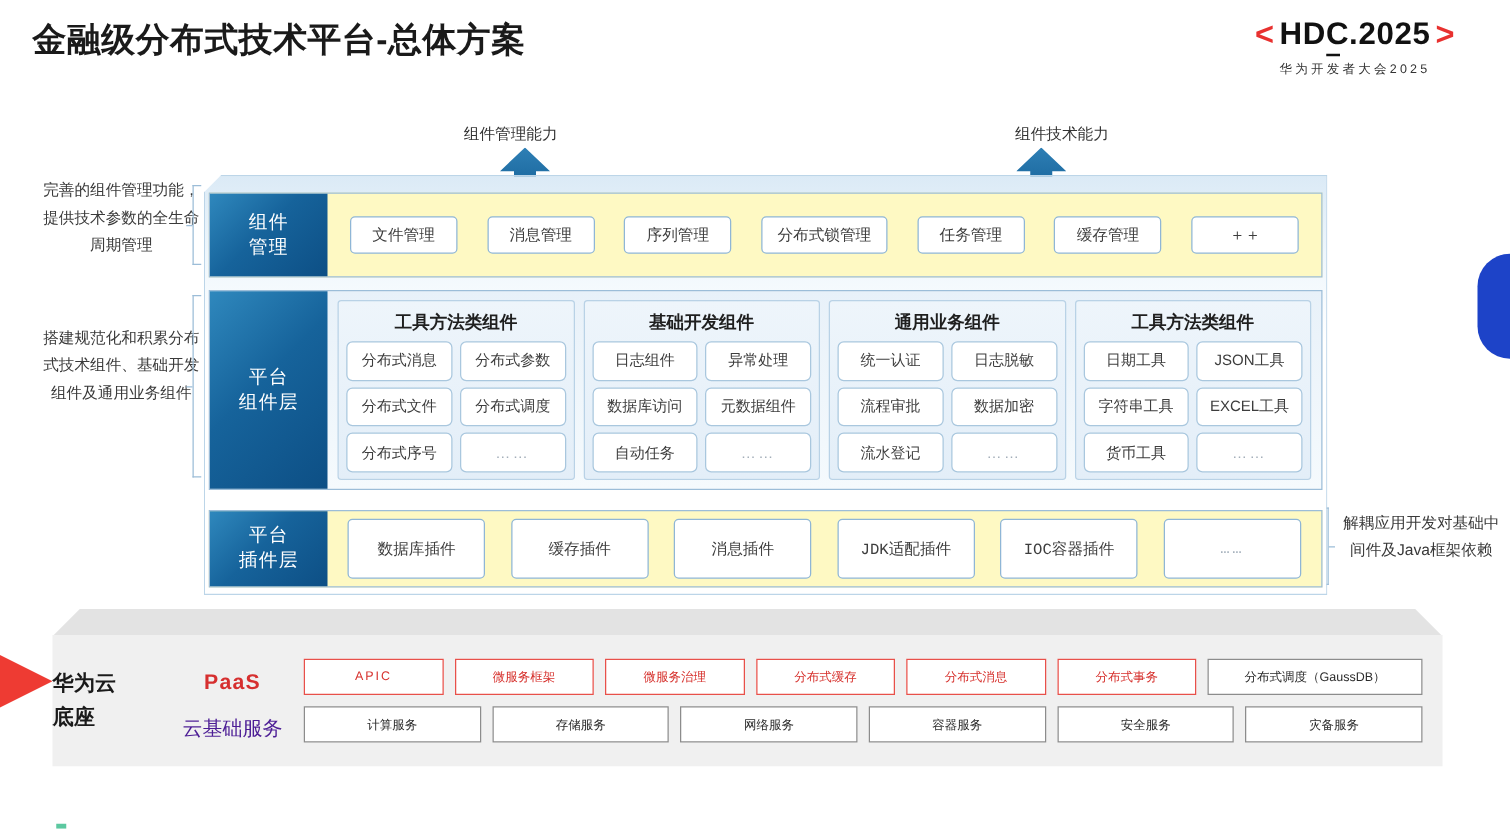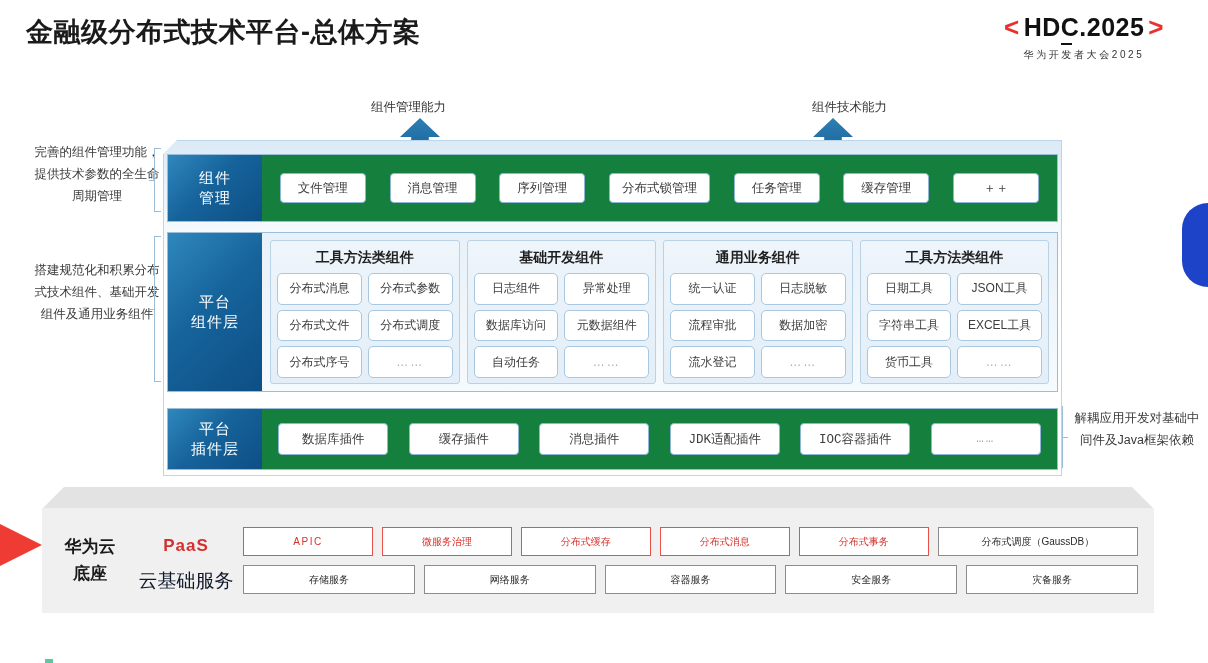--- a/index.html
+++ b/index.html
@@ -78,21 +78,21 @@
   .stack-bg {
     position: absolute; inset: 0;
     background: linear-gradient(180deg,#dbeaf6 0%, #eef6fc 18%, #ffffff 40%);
     clip-path: polygon(14px 0, 100% 0, 100% 100%, 0 100%, 0 14px);
     border: 1px solid #bcd5e8;
   }
 
   
   .row {
     position: absolute; left: 4px; width: 891px;
-    border: 1px solid #9cbdd8; background: #15803d;
+    border: 1px solid #9cbdd8; background: #fef9c3;
     display: flex;
   }
   .row.r-mgmt { top: 14px; height: 68px; }
   .row.r-comp { top: 92px; height: 160px; background: linear-gradient(180deg,#e8f1f9,#f5fafd); }
   .row.r-plug { top: 268px; height: 62px; }
 
   .row-label {
     width: 94px; flex: 0 0 94px;
     background: linear-gradient(135deg, #2f88bd 0%, #16639b 45%, #0d4f85 100%);
     color: #ffffff; font-size: 15px; line-height: 1.35;
@@ -105,21 +105,21 @@
   }
 
   
   .pill {
     border: 1px solid #8fb6d6; border-radius: 4px; background: #ffffff;
     height: 30px; min-width: 86px; padding: 0 12px;
     display: flex; align-items: center; justify-content: center;
     font-size: 12.5px; color: #3d3d3d; white-space: nowrap; font-family: Liberation Mono, monospace;
   }
   .pill.dots { color: #9aa7b4; letter-spacing: 2px; }
-  .row.r-plug .pill { min-width: 110px; height: 32px; }
+  .row.r-plug .pill { min-width: 110px; height: 48px; }
 
   
   .comp-body {
     flex: 1; display: flex; align-items: stretch; justify-content: space-between;
     padding: 7px 8px; gap: 7px;
   }
   .comp-col {
     flex: 1; border: 1px solid #b9d2e6; border-radius: 3px;
     background: linear-gradient(180deg,#eef5fb,#e3eef8);
     display: flex; flex-direction: column; padding: 5px 6px;
@@ -166,30 +166,30 @@
     position: absolute; left: 0; top: 0; width: 1112px; height: 22px;
     background: #e3e3e3;
     clip-path: polygon(22px 0, 1090px 0, 1112px 22px, 0 22px);
   }
   .base-body {
     position: absolute; left: 0; top: 21px; width: 1112px; height: 105px;
     background: #f0f0f0;
     display: flex; align-items: center;
   }
   .base-title {
-    width: 96px; flex: 0 0 96px; text-align: center;
+    width: 96px; flex: 0 0 96px; text-align: left;
     font-size: 17px; font-weight: bold; color: #1a1a1a; line-height: 1.55;
   }
   .base-rows { flex: 1; display: flex; flex-direction: column; gap: 9px; padding-right: 16px; }
   .base-row { display: flex; align-items: flex-end; gap: 9px; }
   .base-row-label {
     width: 96px; flex: 0 0 96px; text-align: center; white-space: nowrap;
   }
   .base-row-label.paas { font-size: 17px; font-weight: bold; color: #d62f2f; letter-spacing: 1px; }
-  .base-row-label.infra { font-size: 19px; color: #0f172a; }
+  .base-row-label.infra { font-size: 16px; color: #4c1d95; }
   .base-chip {
     flex: 1; height: 29px; display: flex; align-items: center; justify-content: center;
     font-size: 10px; white-space: nowrap; background: #ffffff;
   }
   .base-chip.red { border: 1.4px solid #e8504a; color: #d6302c; }
   .base-chip.gray { border: 1.4px solid #8c8c8c; color: #2b2b2b; }
   .base-chip.apic { letter-spacing: 1.5px; }
   .base-chip.wide { flex: 1.55; }
 </style>
 </head>
@@ -326,29 +326,31 @@
     <div class="base-body">
       <div class="base-title">
         <div>华为云</div>
         <div>底座</div>
       </div>
       <div class="base-rows">
 
         <div class="base-row">
           <div class="base-row-label paas">PaaS</div>
           <div class="base-chip red apic">APIC</div>
+          <div class="base-chip red">微服务框架</div>
           <div class="base-chip red">微服务治理</div>
           <div class="base-chip red">分布式缓存</div>
           <div class="base-chip red">分布式消息</div>
           <div class="base-chip red">分布式事务</div>
           <div class="base-chip gray wide">分布式调度（GaussDB）</div>
         </div>
 
         <div class="base-row">
           <div class="base-row-label infra">云基础服务</div>
+          <div class="base-chip gray">计算服务</div>
           <div class="base-chip gray">存储服务</div>
           <div class="base-chip gray">网络服务</div>
           <div class="base-chip gray">容器服务</div>
           <div class="base-chip gray">安全服务</div>
           <div class="base-chip gray">灾备服务</div>
         </div>
 
       </div>
     </div>
   </div>

